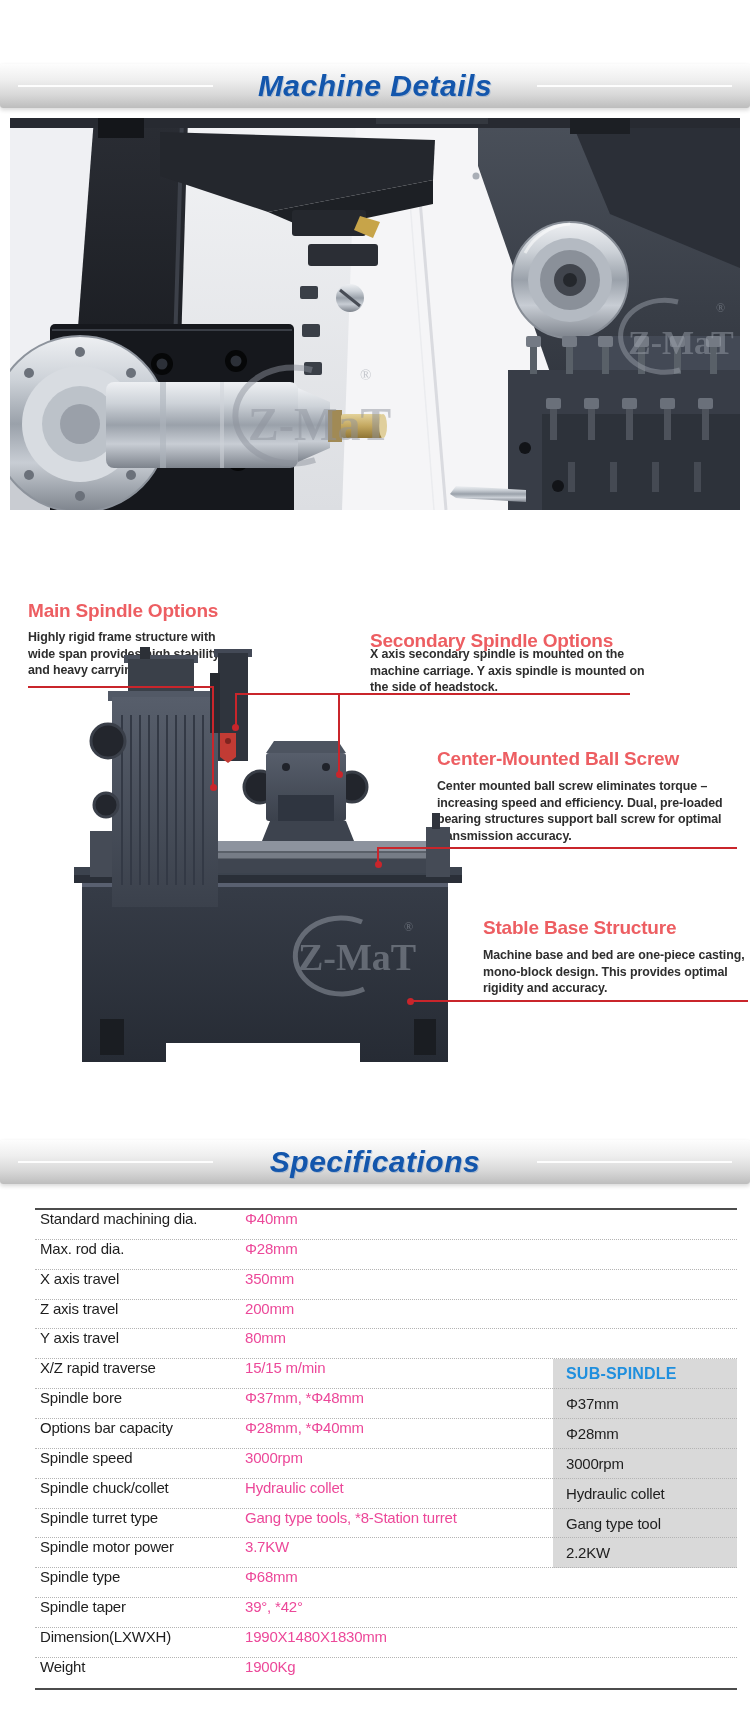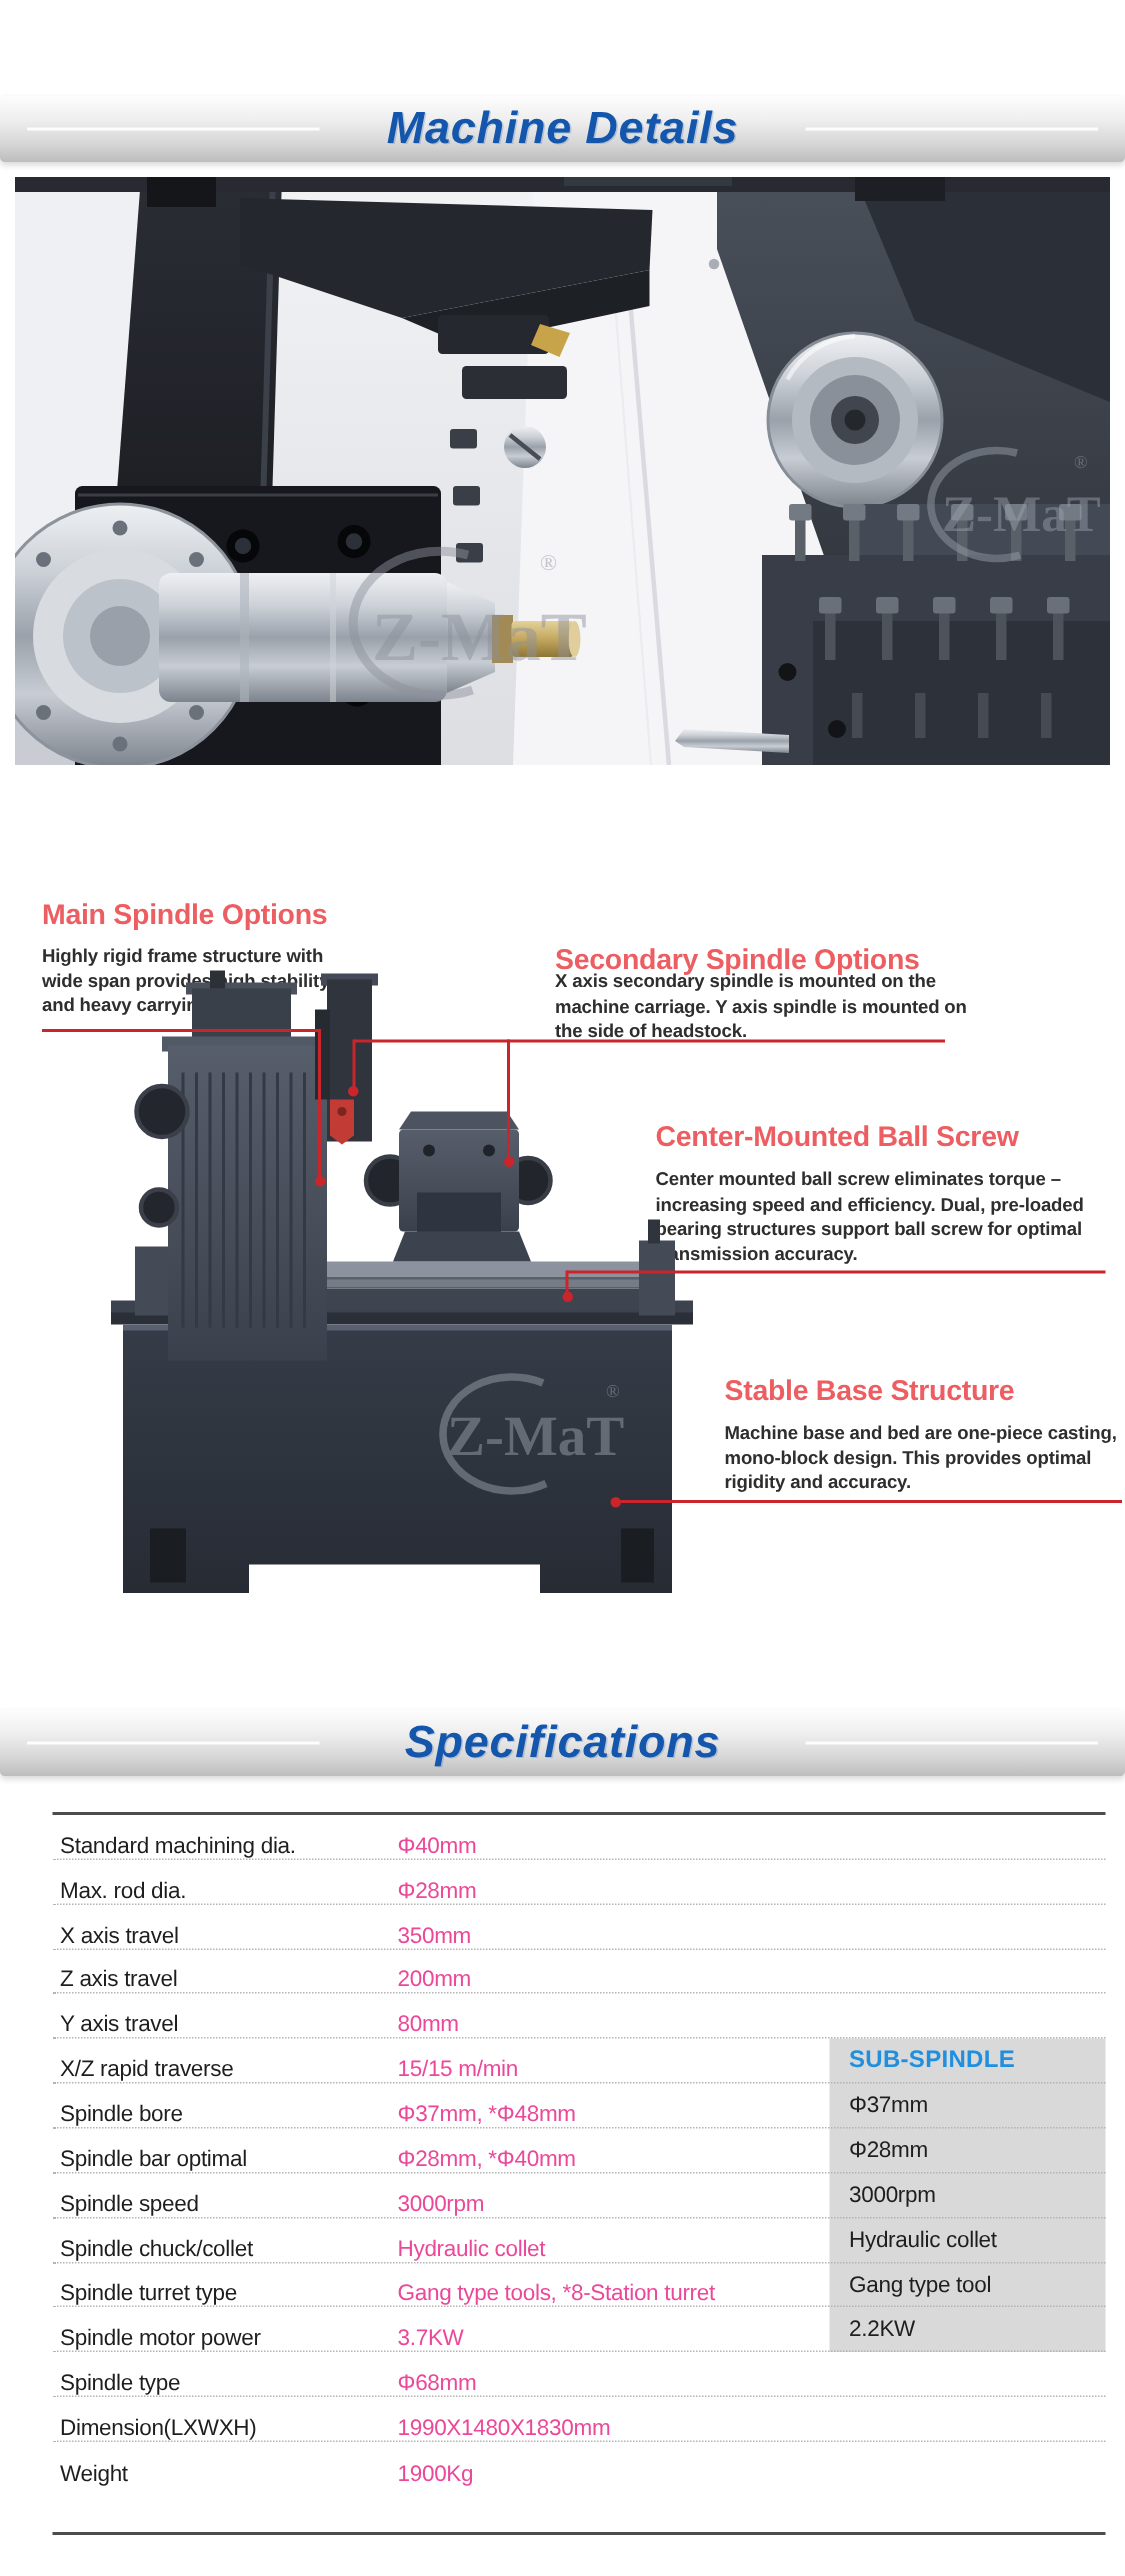--- a/index.html
+++ b/index.html
@@ -22,23 +22,23 @@
   .callout-body{position:absolute;font-weight:700;font-size:12.4px;line-height:16.5px;
           color:#2e2e2e;letter-spacing:-.1px;}
   .rline{position:absolute;background:#c9252b;z-index:6;}
   .rdot{position:absolute;width:7px;height:7px;border-radius:50%;background:#c9252b;z-index:7;}
 
   
   .spec{position:absolute;left:35px;top:1208px;width:702px;height:478px;
         border-top:2px solid #4c4c4c;border-bottom:2px solid #4c4c4c;}
   .sub-bg{position:absolute;left:518px;top:149.4px;width:184px;height:209.1px;
         background:#d9d9d9;z-index:0;}
-  .srow{position:relative;display:flex;align-items:flex-end;height:29.87px;z-index:1;
+  .srow{position:relative;display:flex;align-items:flex-start;height:29.87px;z-index:1;
         border-bottom:1px dotted #b4b4b4;box-sizing:border-box;padding-left:5px;
-        font-size:15px;color:#222;letter-spacing:-.2px;gap:20px;}
+        font-size:15px;color:#222;letter-spacing:-.2px;}
   .srow:last-child{border-bottom:none;}
   .sl{width:205px;flex:none;color:#1e1e1e;}
   .sv{flex:1;color:#ec4899;}
   .ss{position:absolute;left:518px;top:0;height:100%;width:184px;display:flex;
       align-items:center;padding-left:13px;box-sizing:border-box;color:#1e1e1e;}
   .ss.hdr{font-weight:700;font-size:16px;color:#1f8fde;letter-spacing:.2px;}
 
   svg{display:block;}
   .abs{position:absolute;}
 </style>
@@ -373,21 +373,21 @@
       <span class="sl">X/Z rapid traverse</span>
       <span class="sv">15/15 m/min</span>
       <span class="ss hdr">SUB-SPINDLE</span>
     </div>
     <div class="srow">
       <span class="sl">Spindle bore</span>
       <span class="sv">Φ37mm, *Φ48mm</span>
       <span class="ss">Φ37mm</span>
     </div>
     <div class="srow">
-      <span class="sl">Spindle bar optimal</span>
+      <span class="sl">Options bar capacity</span>
       <span class="sv">Φ28mm, *Φ40mm</span>
       <span class="ss">Φ28mm</span>
     </div>
     <div class="srow">
       <span class="sl">Spindle speed</span>
       <span class="sv">3000rpm</span>
       <span class="ss">3000rpm</span>
     </div>
     <div class="srow">
       <span class="sl">Spindle chuck/collet</span>
@@ -402,20 +402,24 @@
     <div class="srow">
       <span class="sl">Spindle motor power</span>
       <span class="sv">3.7KW</span>
       <span class="ss">2.2KW</span>
     </div>
     <div class="srow">
       <span class="sl">Spindle type</span>
       <span class="sv">Φ68mm</span>
     </div>
     <div class="srow">
+      <span class="sl">Spindle taper</span>
+      <span class="sv">39°, *42°</span>
+    </div>
+    <div class="srow">
       <span class="sl">Dimension(LXWXH)</span>
       <span class="sv">1990X1480X1830mm</span>
     </div>
     <div class="srow">
       <span class="sl">Weight</span>
       <span class="sv">1900Kg</span>
     </div>
   </div>
 
 </div>

